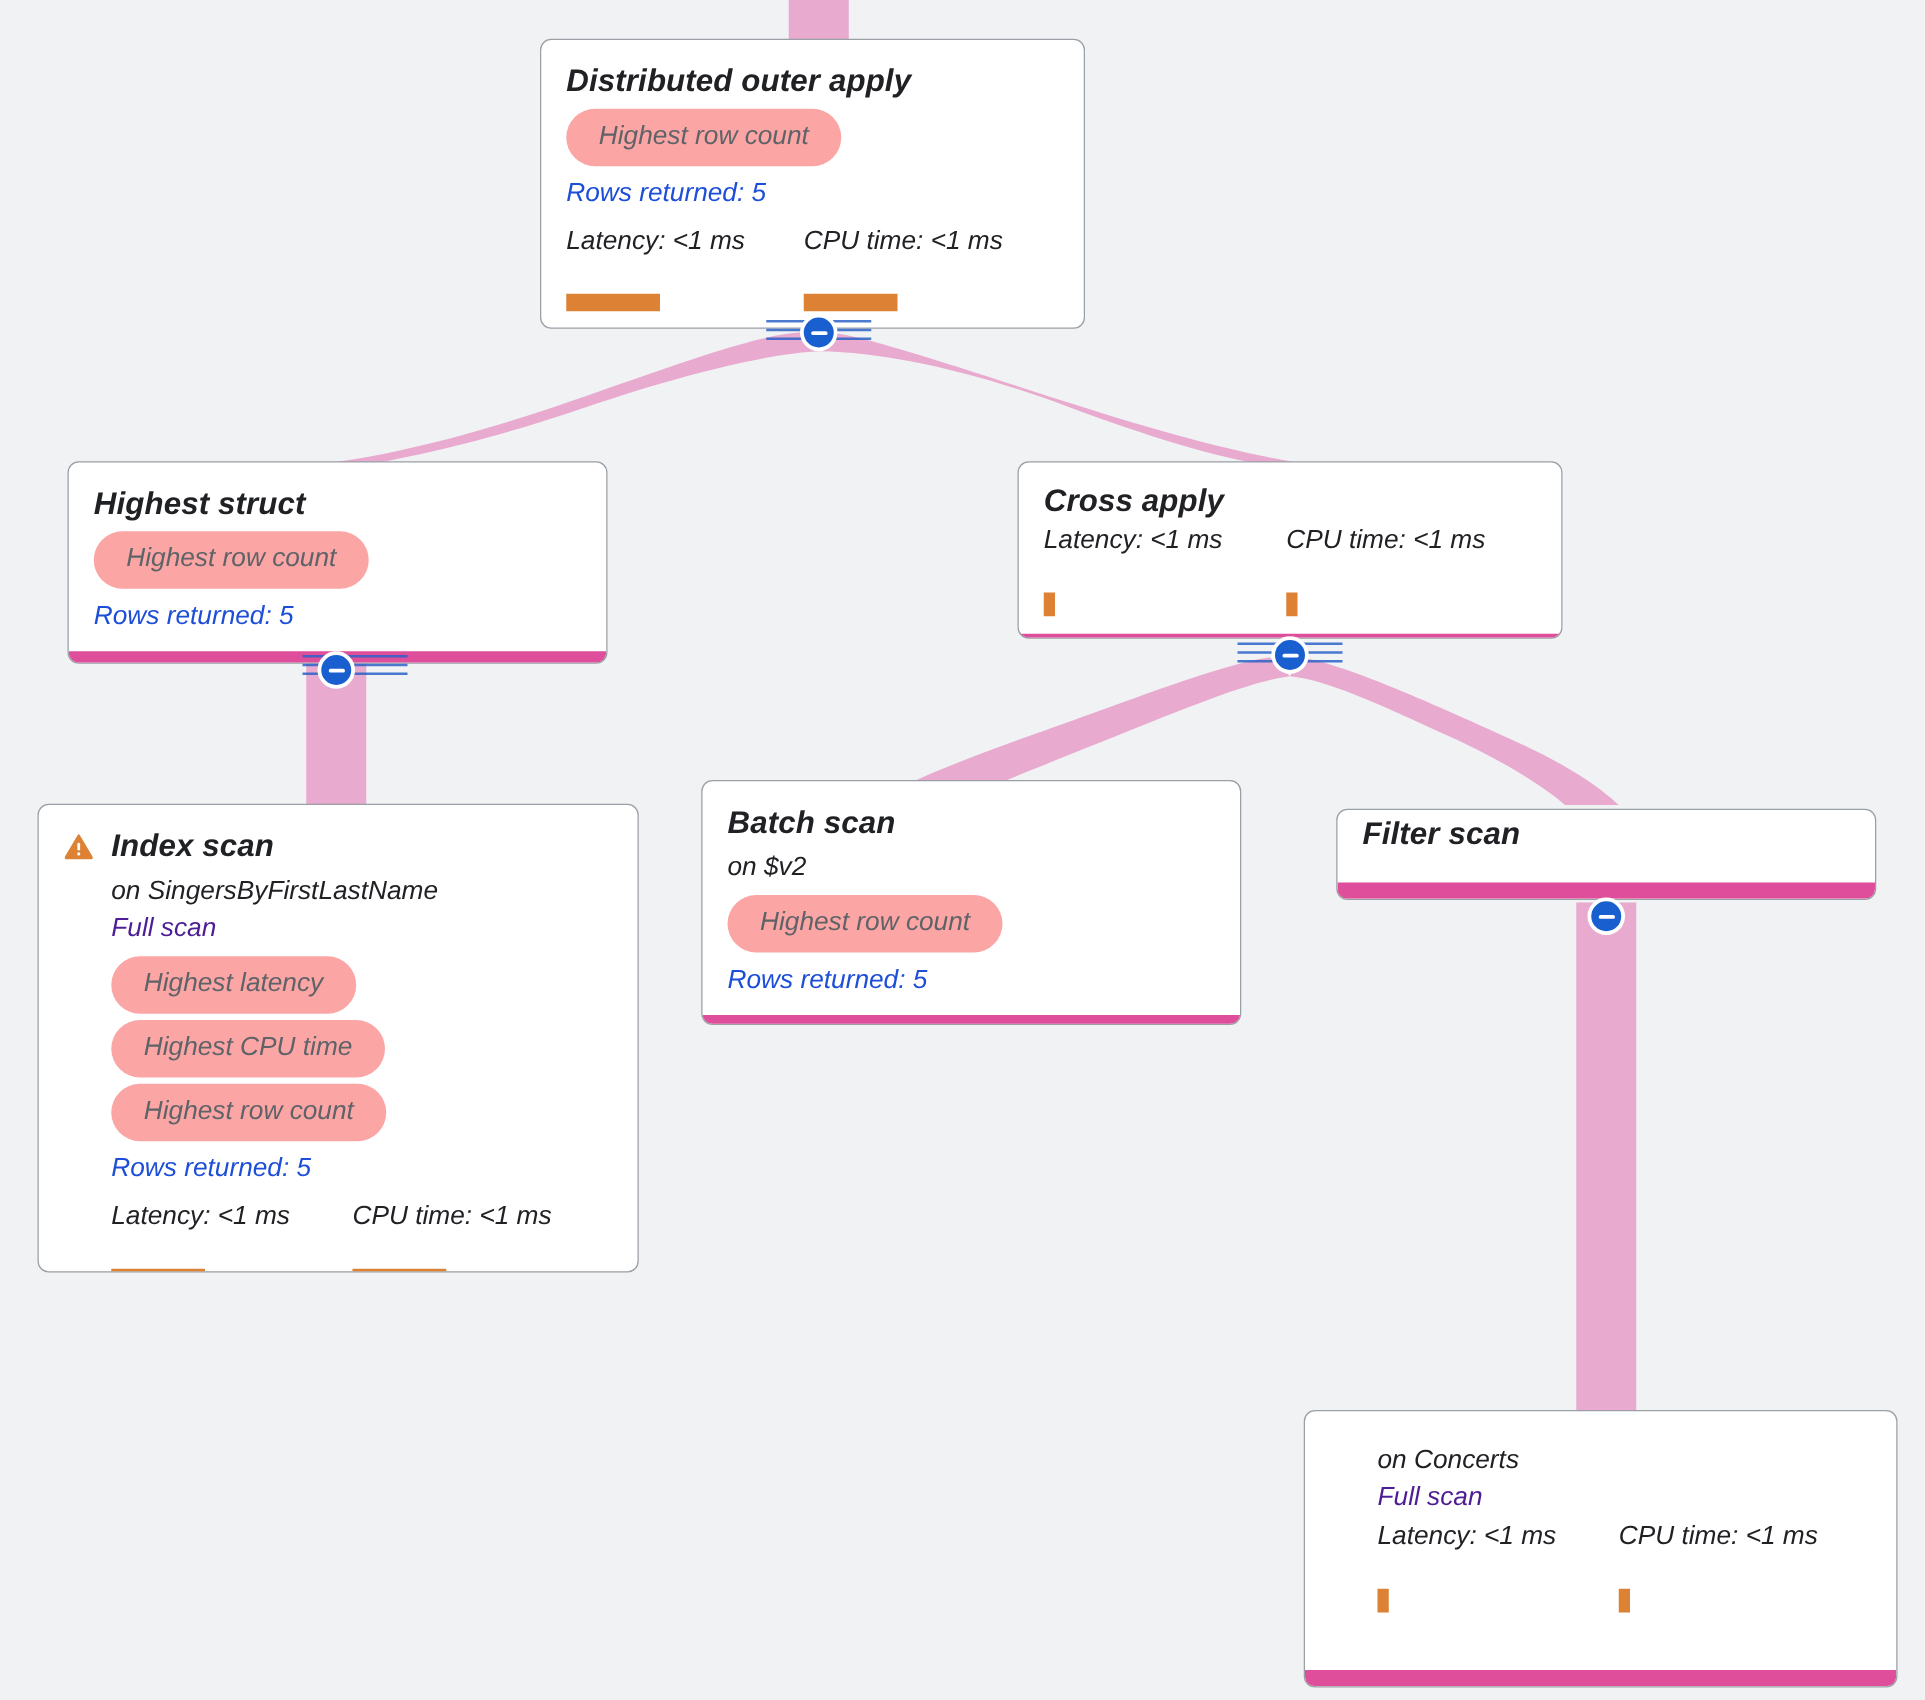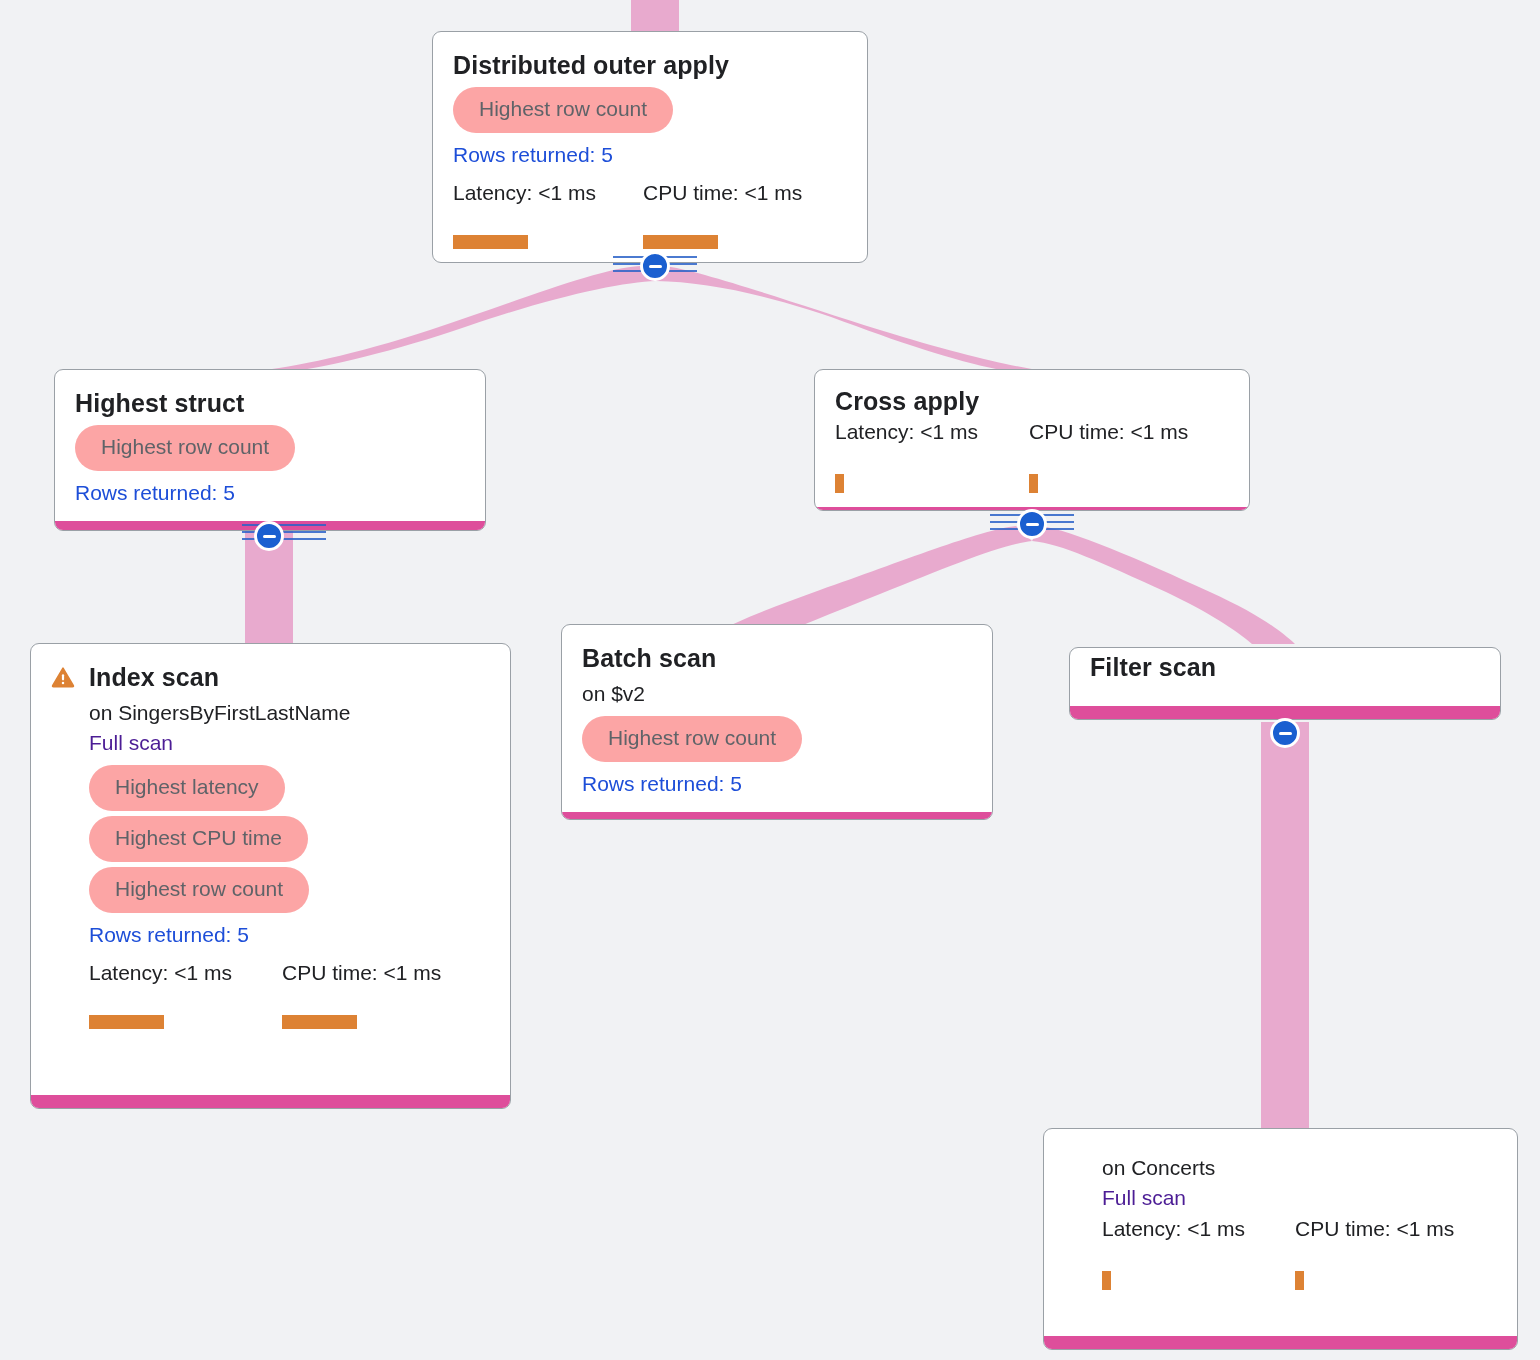--- a/index.html
+++ b/index.html
@@ -37,20 +37,21 @@
   .node {
     position: absolute;
     z-index: 3;
     background: #ffffff;
     border: 1px solid #9aa0a6;
     border-radius: 9px;
     box-sizing: border-box;
     overflow: hidden;
     display: flex;
     flex-direction: column;
+    font-style: italic;
   }
   .node-body {
     flex: 1 1 auto;
     padding: 18px 20px 14px 20px;
     box-sizing: border-box;
   }
   .node-footer {
     flex: 0 0 auto;
     height: 13px;
     background: #de4e9b;
@@ -298,21 +299,21 @@
     </div>
     <div class="node-footer"></div>
   </div>
   <div class="toggle-lines" style="left:990px; top:514px; width:84px;">
     <span></span>
       <span></span>
       <span></span>
   </div>
   <div class="toggle" style="left:1017px; top:509px;"></div>
 
-  <div class="node has-warn" id="node-index-scan" style="left:30px; top:643px; width:481px; height:466px;">
+  <div class="node has-warn" id="node-index-scan" style="left:30px; top:643px; width:481px; height:375px;">
     <div class="node-body">
       <div class="node-head">
         <svg class="warn-icon" viewBox="0 0 24 24">
           <path d="M12 3.2 L22.2 20.4 Q22.9 21.6 21.5 21.6 L2.5 21.6 Q1.1 21.6 1.8 20.4 Z" fill="#dd8234" stroke="#dd8234" stroke-width="1.6" stroke-linejoin="round"></path>
           <rect x="10.9" y="9.2" width="2.2" height="6.2" rx="1.1" fill="#ffffff"></rect>
           <circle cx="12" cy="18.1" r="1.25" fill="#ffffff"></circle>
         </svg>
         <div class="node-title">Index scan</div>
       </div>
       <div class="node-indent">

